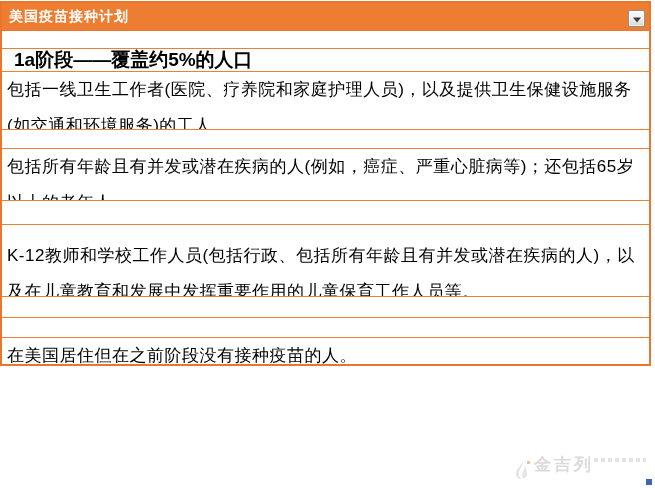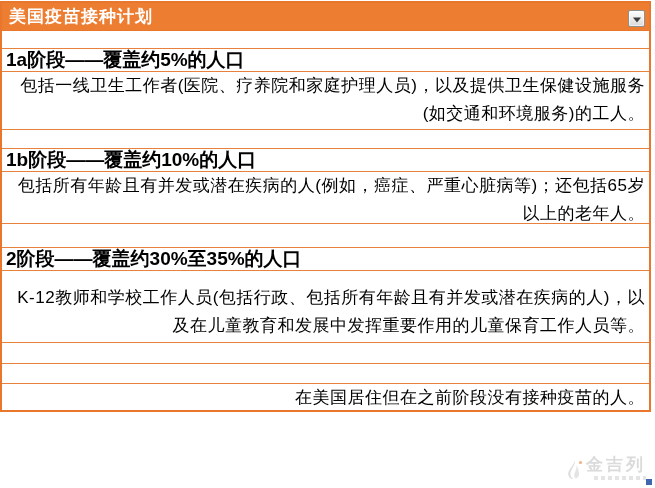--- a/index.html
+++ b/index.html
@@ -35,21 +35,21 @@
   }
   .row:last-child{border-bottom:none;font-family:Liberation Serif, serif;}
   .header-row{
     height:28px;
     background:var(--header-bg);
     border-bottom:1px solid var(--outer);
   }
   .header-title{
     display:block;
     padding-left:7px;
-    font-size:17px;
+    font-size:14px;
     font-weight:bold;
     line-height:27px;
     color:var(--header-ink);
     letter-spacing:1px;
   }
   .filter-btn{
     position:absolute;
     right:4px;bottom:3px;
     width:17px;height:17px;
     background:linear-gradient(180deg,#fdfdfd 0%,#ececec 55%,#d9d9d9 100%);
@@ -65,40 +65,39 @@
     transform:translate(-50%,-30%);
     width:0;height:0;
     border-left:4px solid transparent;
     border-right:4px solid transparent;
     border-top:5px solid #3c3c3c;
   }
   .heading{
     font-weight:bold;
     font-size:19px;
     line-height:22px;
-    padding-left:4px;
+    padding-left:12px;
     white-space:nowrap;
   }
   .body-cell{
     font-size:17px;
-    line-height:28px;
+    line-height:36px;
     padding:0 4px 0 5px;
     letter-spacing:0.5px;
-    text-align:right;
   }
   .pad-top{padding-top:13px;}
   .watermark{
     position:absolute;
     right:9px;bottom:6px;
     display:flex;
     align-items:flex-start;
     pointer-events:none;
   }
   .wm-logo{display:block;margin-top:2px;margin-right:3px;}
-  .wm-col{display:flex;flex-direction:column;align-items:flex-end;}
+  .wm-col{display:flex;flex-direction:row;align-items:flex-start;}
   .wm-text{
     font-size:17px;
     font-weight:bold;
     color:var(--wm);
     letter-spacing:3px;
     line-height:18px;
   }
   .wm-sub{
     margin-top:2px;
     width:52px;height:4px;
@@ -128,32 +127,26 @@
 
     <div class="row heading" style="height:23px">
       <span>1a阶段——覆盖约5%的人口</span>
     </div>
     <div class="row body-cell" style="height:58px">
       <span>包括一线卫生工作者(医院、疗养院和家庭护理人员)，以及提供卫生保健设施服务(如交通和环境服务)的工人。</span>
     </div>
 
     <div class="row" style="height:19px"></div>
 
-    <div class="row heading" style="height:23px">
-      <span>1b阶段——覆盖约10%的人口</span>
-    </div>
     <div class="row body-cell" style="height:52px">
       <span>包括所有年龄且有并发或潜在疾病的人(例如，癌症、严重心脏病等)；还包括65岁以上的老年人。</span>
     </div>
 
     <div class="row" style="height:24px"></div>
 
-    <div class="row heading" style="height:23px">
-      <span>2阶段——覆盖约30%至35%的人口</span>
-    </div>
     <div class="row body-cell pad-top" style="height:72px">
       <span>K-12教师和学校工作人员(包括行政、包括所有年龄且有并发或潜在疾病的人)，以及在儿童教育和发展中发挥重要作用的儿童保育工作人员等。</span>
     </div>
 
     <div class="row" style="height:21px"></div>
 
 
     <div class="row" style="height:20px"></div>
 
     <div class="row body-cell" style="height:26px">

